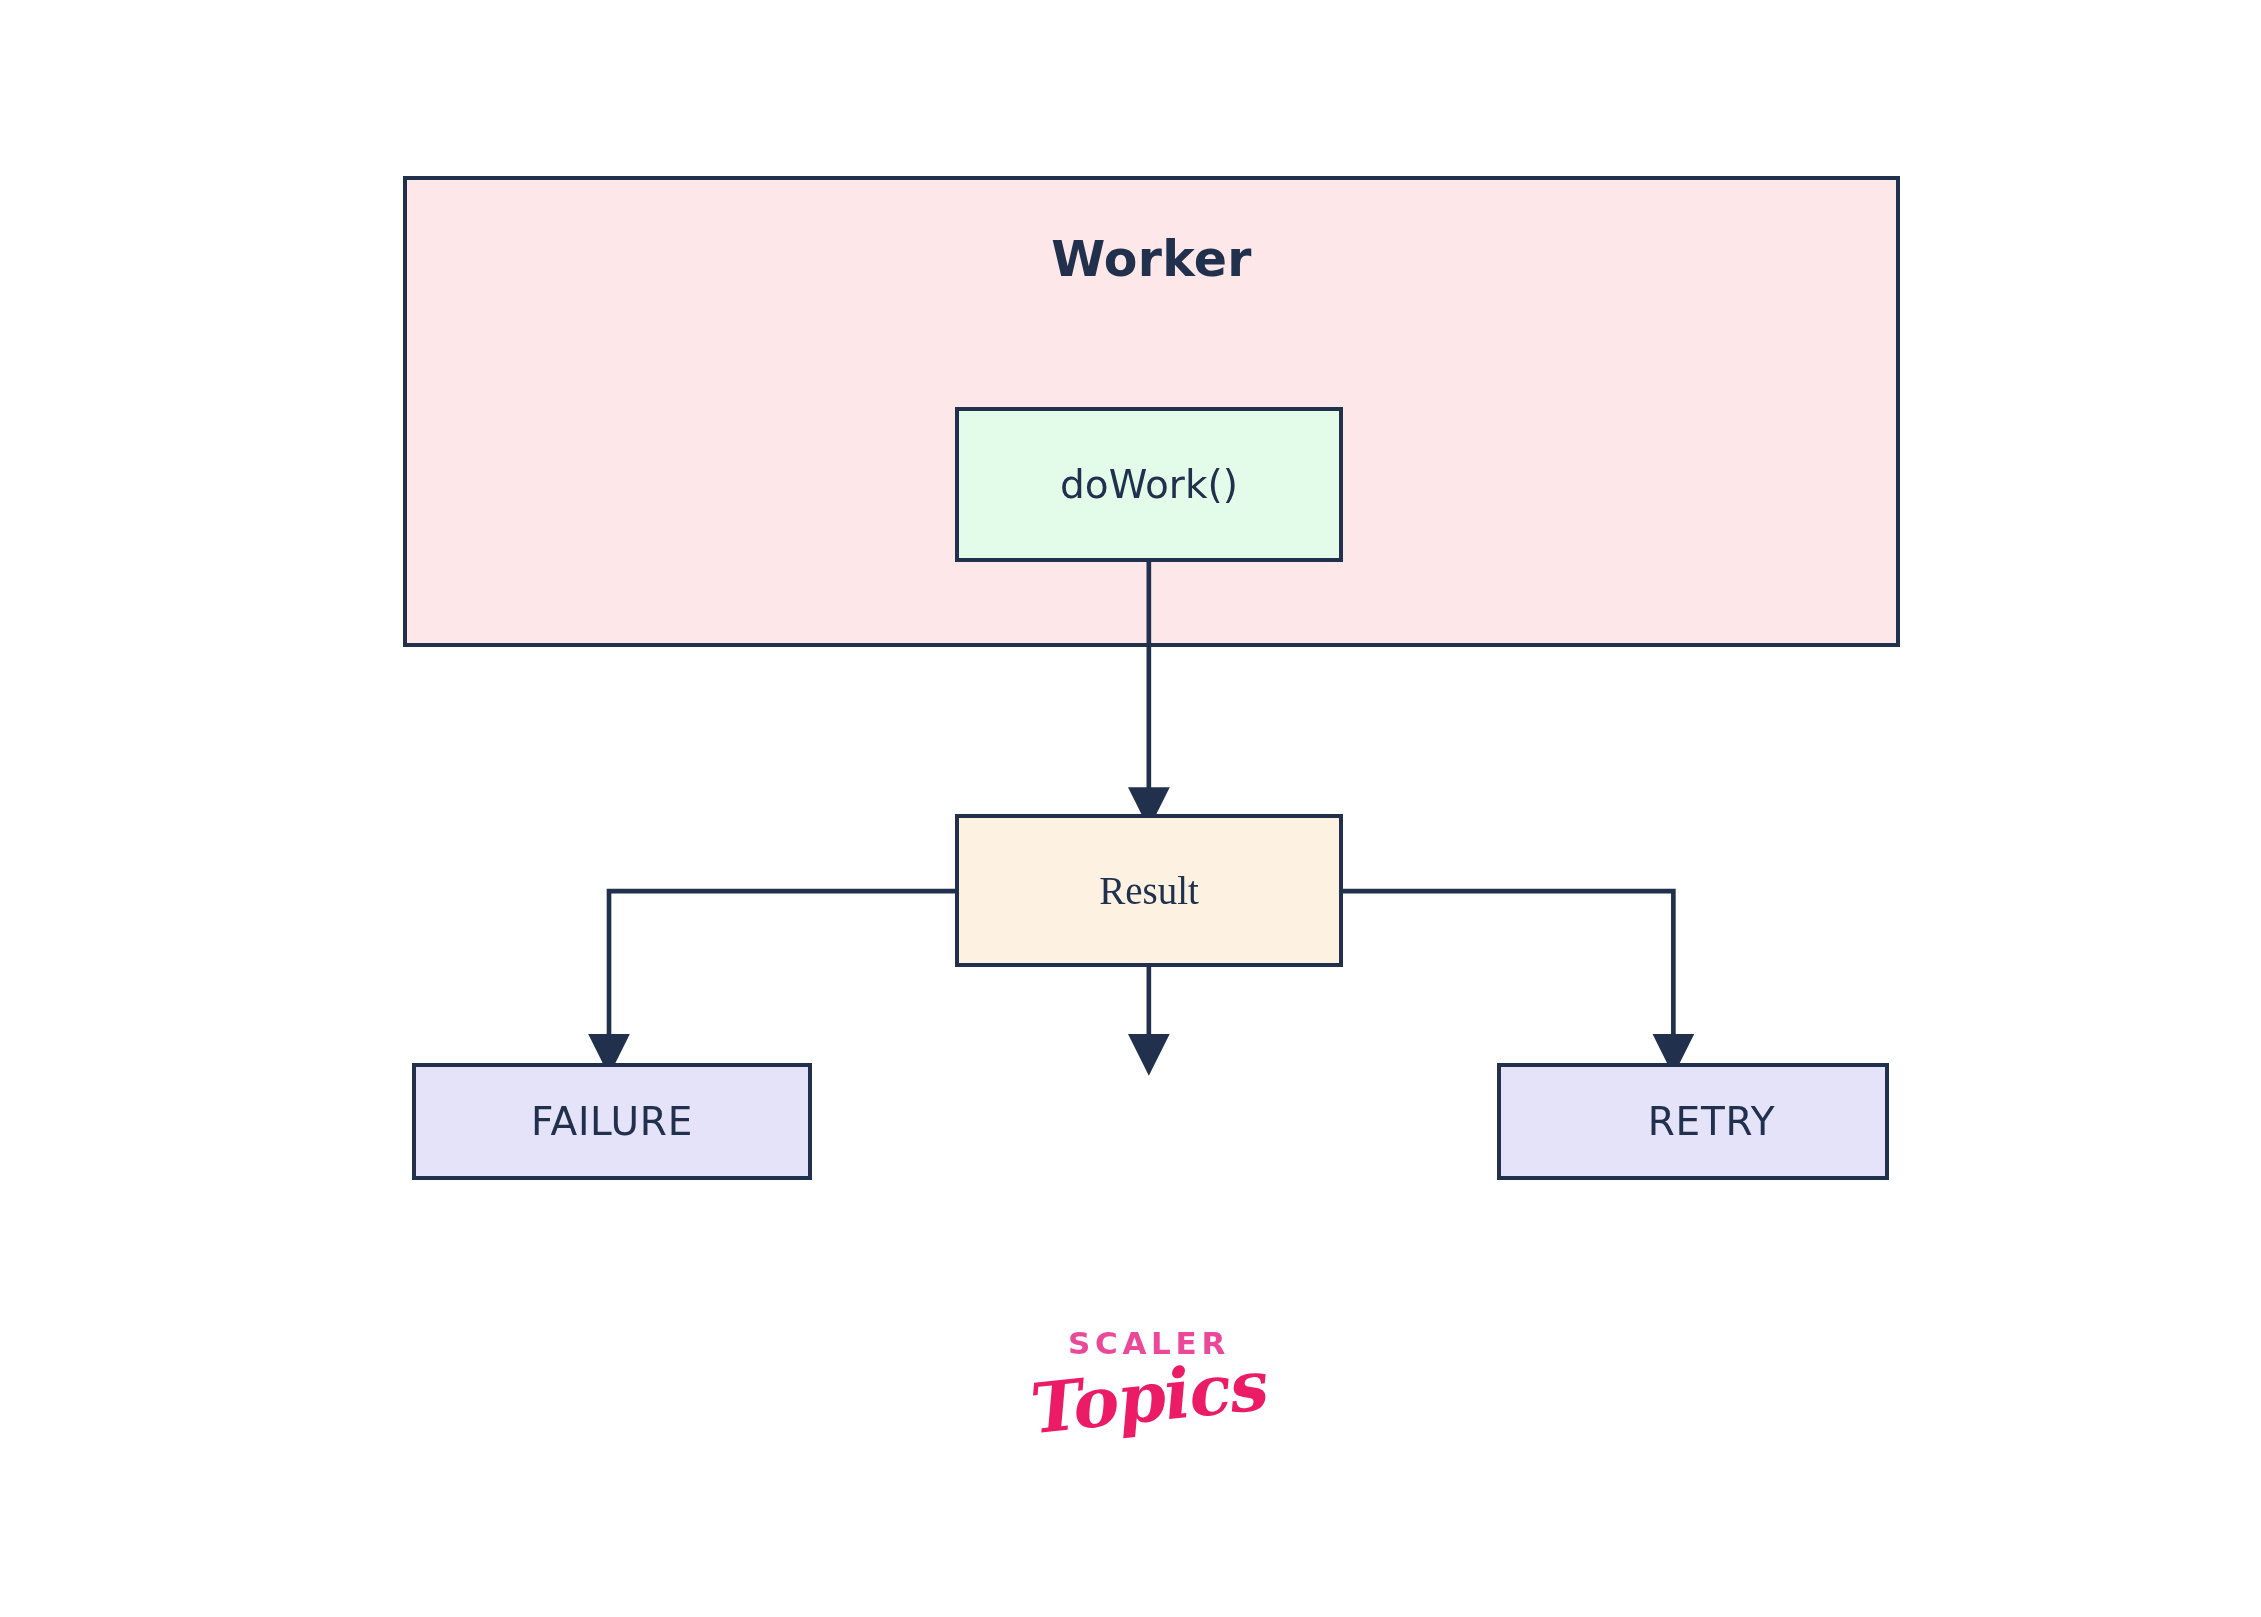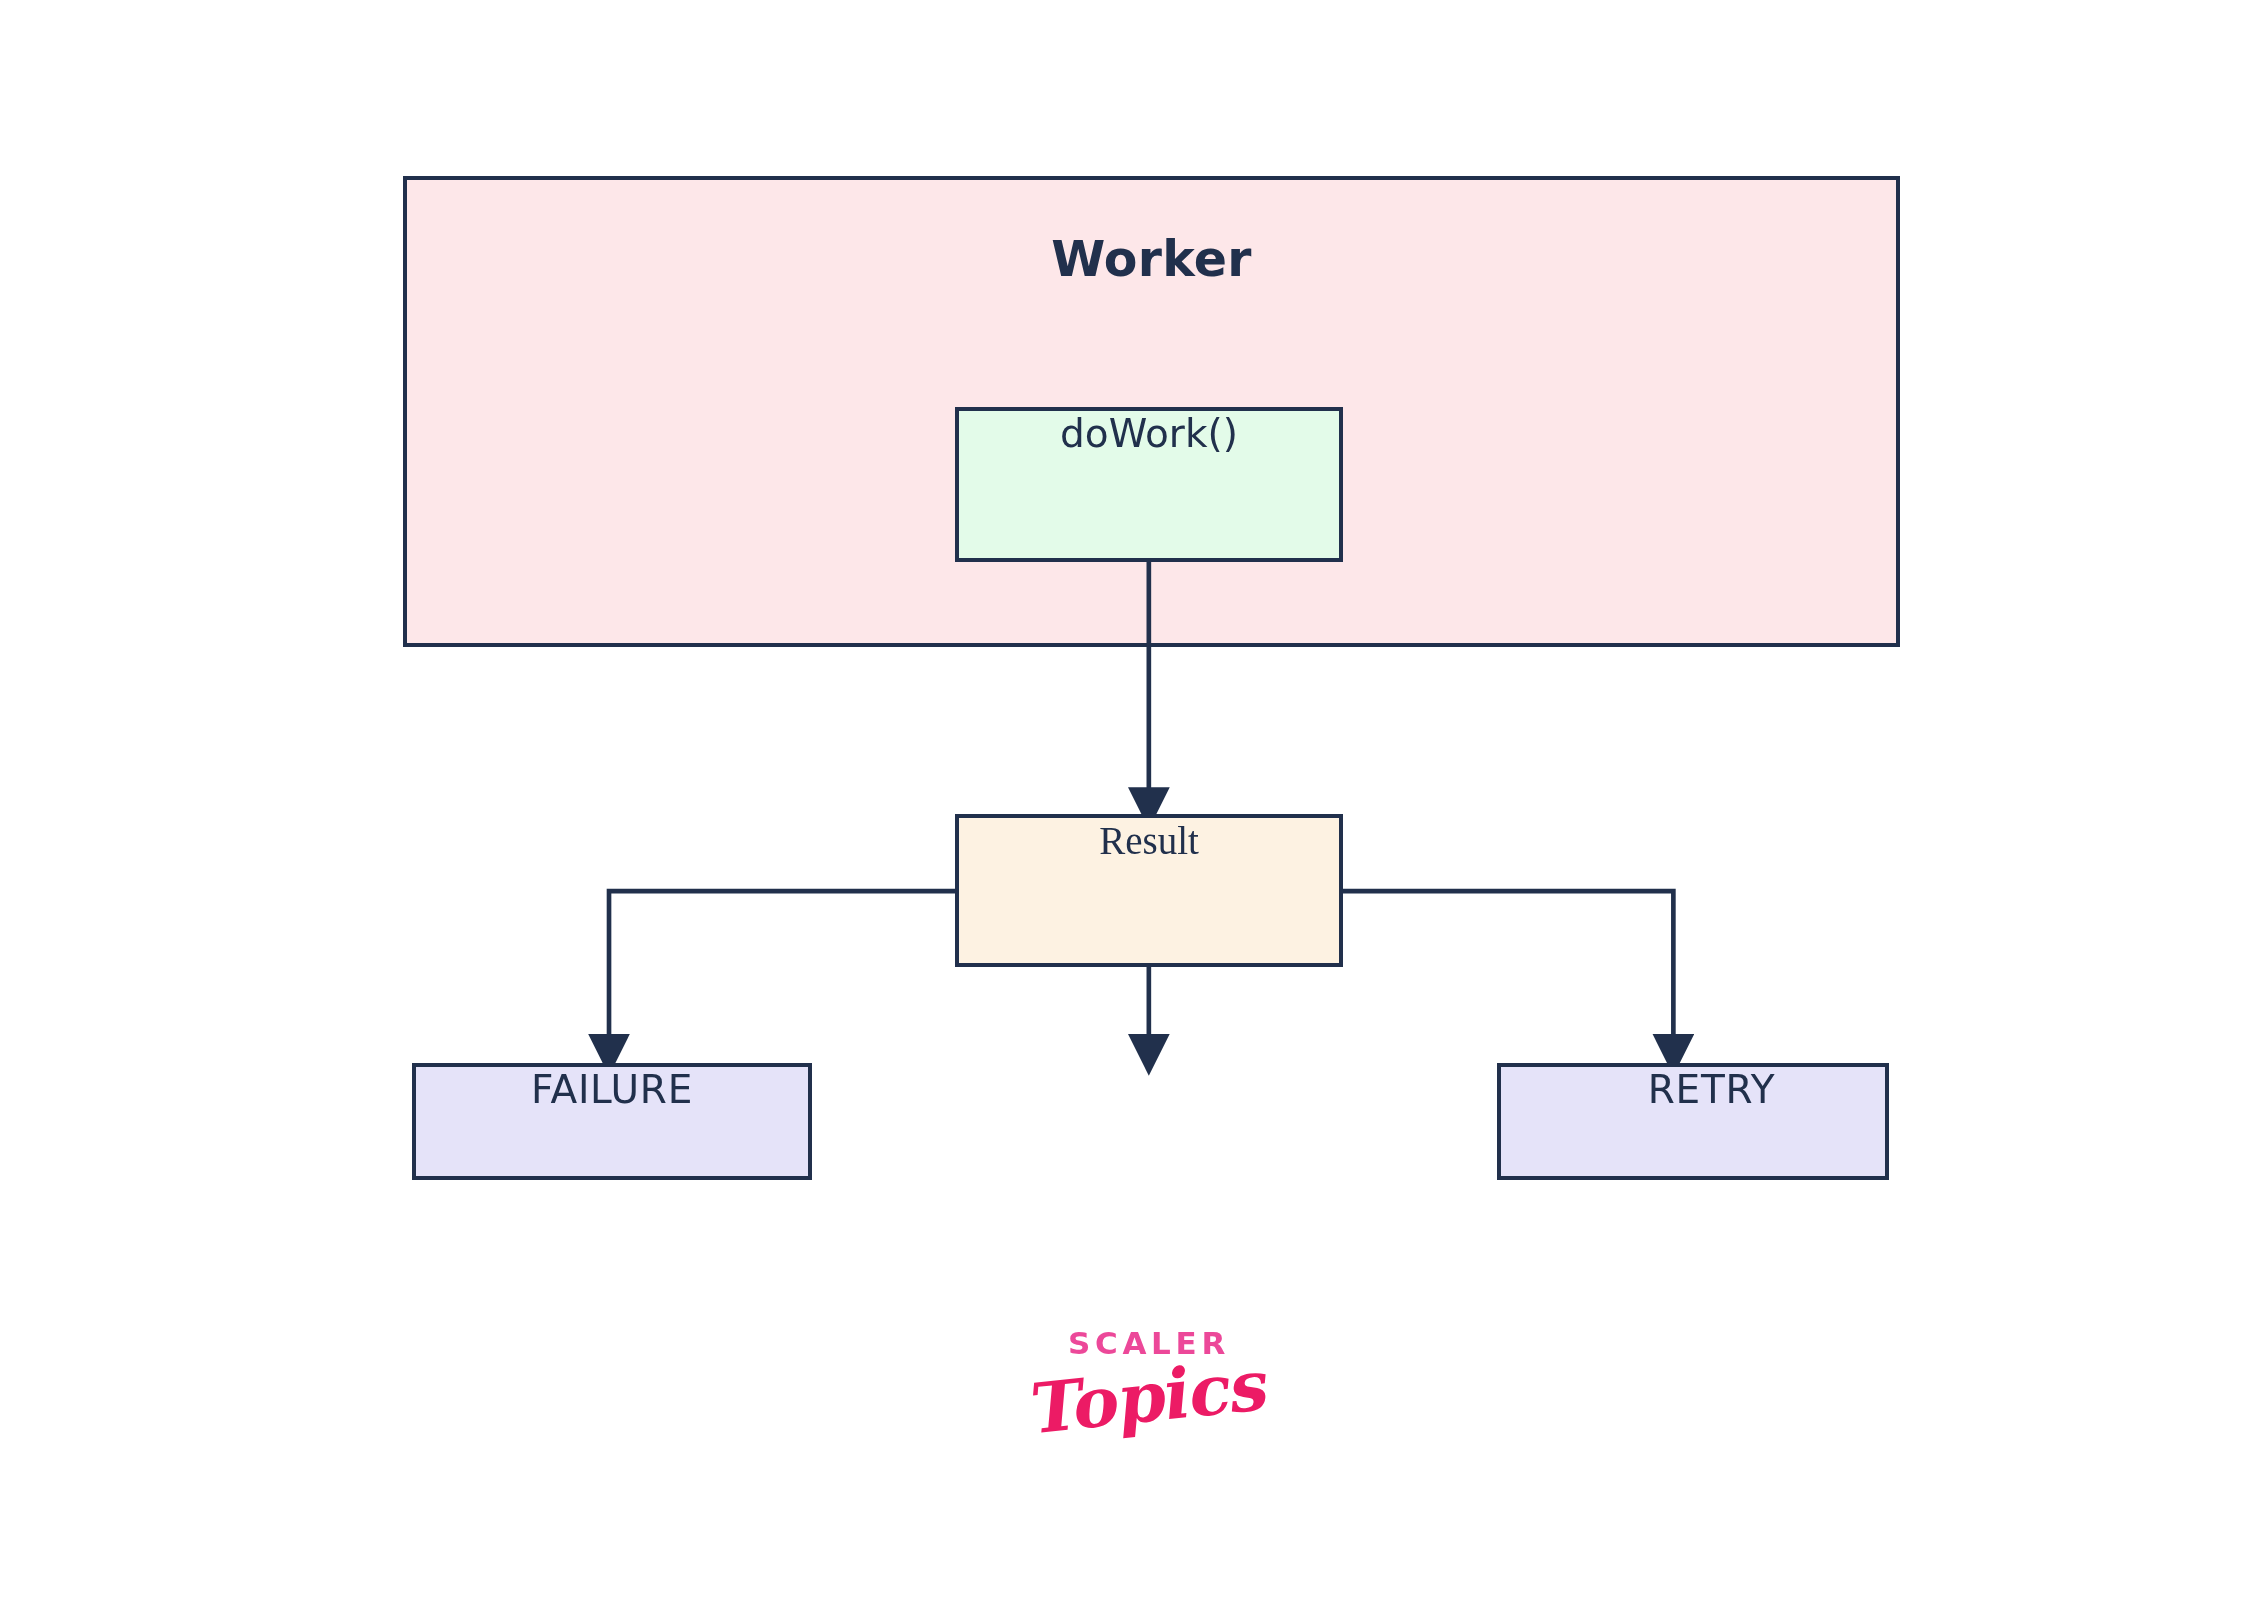--- a/index.html
+++ b/index.html
@@ -23,21 +23,21 @@
     height: 1618px;
     background: #ffffff;
     margin-left: 20px;
   }
 
   .node {
     position: absolute;
     box-sizing: border-box;
     border: 4.7px solid #21304c;
     display: flex;
-    align-items: flex-start;
+    align-items: center;
     justify-content: center;
     color: #21304c;
     z-index: 5;
   }
 
   
   #node-worker {
     left: 383px;
     top: 176px;
     width: 1497px;

